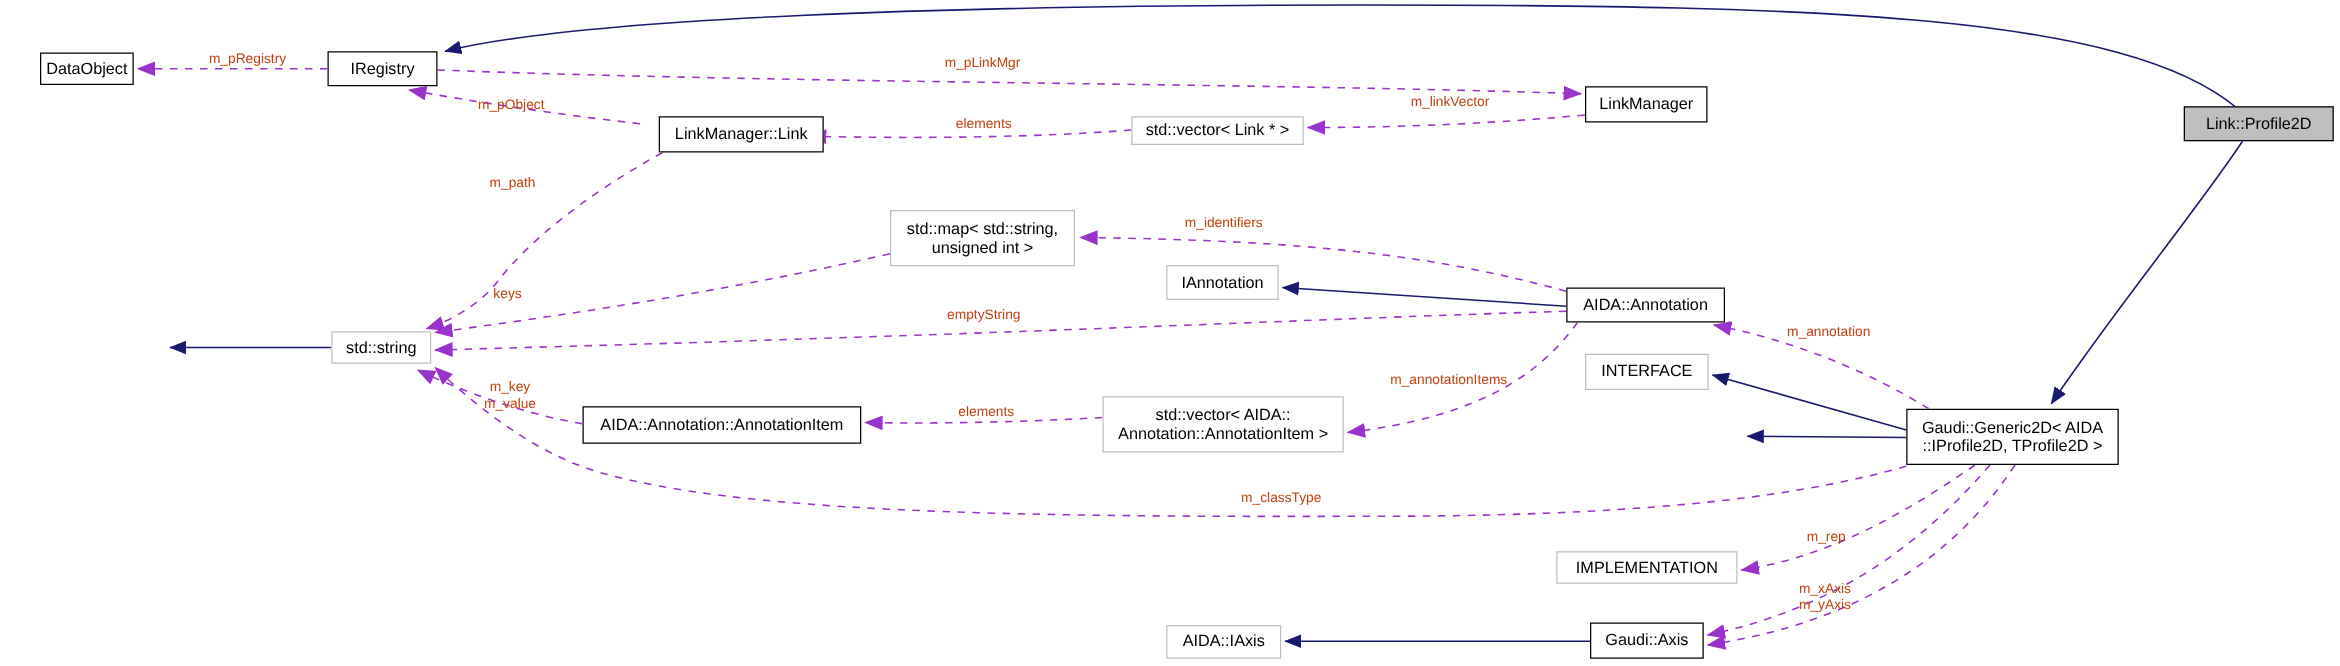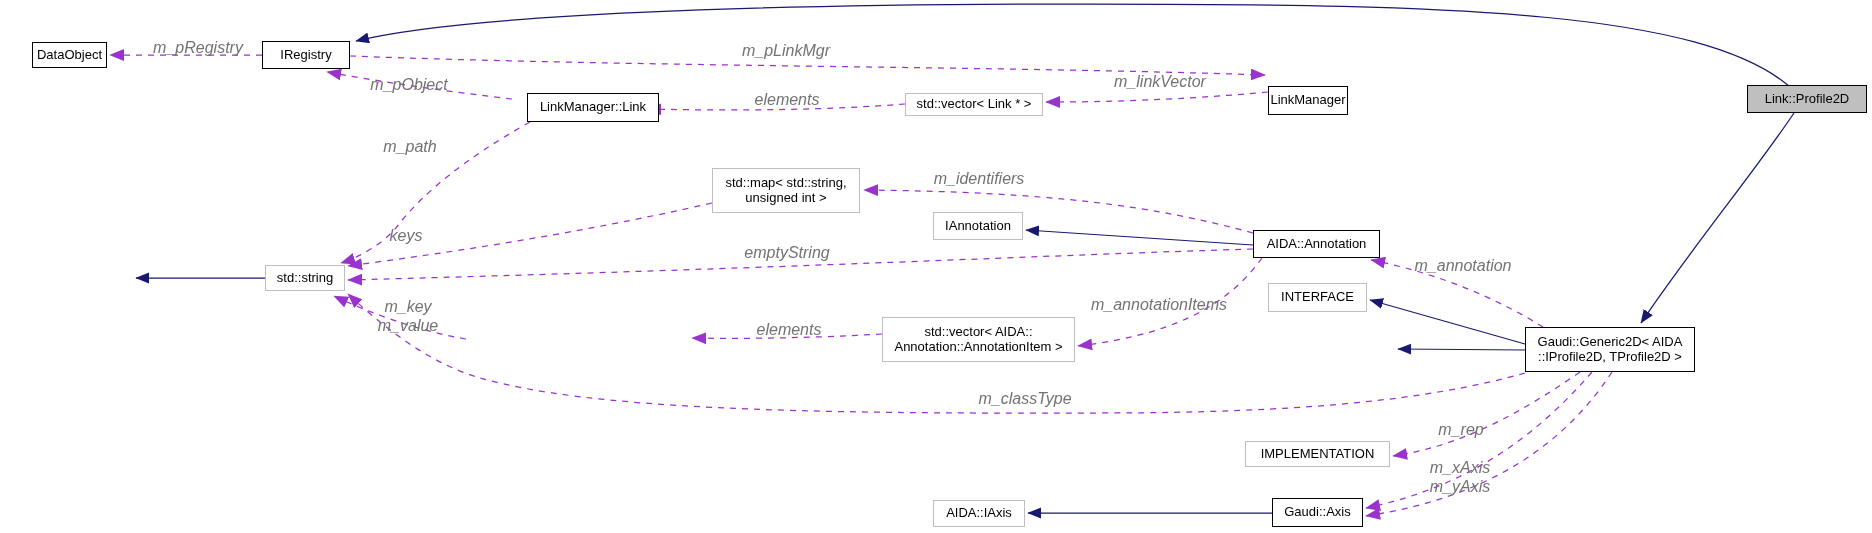--- a/index.html
+++ b/index.html
@@ -11,22 +11,22 @@
   .node{
     position:absolute;display:flex;align-items:center;justify-content:center;
     background:#ffffff;border:1px solid #000000;box-sizing:border-box;
     font-size:13px;line-height:1.12;color:#000000;text-align:center;
     white-space:pre-line;overflow:hidden;z-index:2;
   }
   .node.external{border-color:#bebebe;}
   .node.main{background:#bfbfbf;border:1.6px solid #000000;font-weight:400;}
   .edge-label{
     position:absolute;transform:translate(-50%,-50%);
-    font-size:16px;line-height:1.18;color:#737373;text-align:center;
-    white-space:pre;z-index:3;pointer-events:none;font-style:italic;
+    font-size:11px;line-height:1.18;color:#c2410c;text-align:center;
+    white-space:pre;z-index:3;pointer-events:none;
   }
 </style>
 </head>
 <body>
 
 <div id="canvas">
   <svg id="edge-layer" viewBox="0 0 1872 533" xmlns="http://www.w3.org/2000/svg">
     <defs>
       <marker id="arrow-inherit" viewBox="0 0 10 8" refX="9.5" refY="4" markerWidth="11" markerHeight="9" orient="auto">
         <path d="M0,0 L10,4 L0,8 z" fill="#191970"></path>
@@ -77,27 +77,28 @@
     <div class="edge-label" style="left: 789px; top: 330px;">elements</div>
     <div class="edge-label" style="left: 1159px; top: 305px;">m_annotationItems</div>
     <div class="edge-label" style="left: 980px; top: 399px; margin-left: 45px;">m_classType</div>
     <div class="edge-label" style="left: 1461px; top: 430px;">m_rep</div>
     <div class="edge-label" style="left: 1460px; top: 478px;">m_xAxis
 m_yAxis</div>
     <div class="node" style="left: 32px; top: 42px; width: 75px; height: 26px;">DataObject</div>
     <div class="node" style="left: 262px; top: 41px; width: 88px; height: 28px;">IRegistry</div>
     <div class="node" style="left: 512px; top: 93px; width: 132px; height: 29px; margin-left: 15px;">LinkManager::Link</div>
     <div class="node external" style="left: 905px; top: 93px; width: 138px; height: 23px;">std::vector&lt; Link * &gt;</div>
-    <div class="node" style="left: 1268px; top: 86px; width: 80px; height: 29px;">LinkManager</div>
+    <div class="node" style="left: 1268px; top: 69px; width: 98px; height: 29px;">LinkManager</div>
     <div class="node main" style="left: 1747px; top: 85px; width: 120px; height: 28px;">Link::Profile2D</div>
     <div class="node external" style="left: 712px; top: 168px; width: 148px; height: 45px;">std::map&lt; std::string,
 unsigned int &gt;</div>
     <div class="node external" style="left: 933px; top: 212px; width: 90px; height: 28px;">IAnnotation</div>
     <div class="node" style="left: 1253px; top: 230px; width: 127px; height: 28px;">AIDA::Annotation</div>
     <div class="node external" style="left: 265px; top: 265px; width: 80px; height: 26px;">std::string</div>
+    <div class="node" style="left: 466px; top: 325px; width: 223px; height: 30px;">AIDA::Annotation::AnnotationItem</div>
     <div class="node external" style="left: 882px; top: 317px; width: 193px; height: 45px;">std::vector&lt; AIDA::
 Annotation::AnnotationItem &gt;</div>
     <div class="node external" style="left: 1268px; top: 283px; width: 99px; height: 29px;">INTERFACE</div>
     <div class="node" style="left: 1525px; top: 327px; width: 170px; height: 45px;">Gaudi::Generic2D&lt; AIDA
 ::IProfile2D, TProfile2D &gt;</div>
     <div class="node external" style="left: 1245px; top: 441px; width: 145px; height: 26px;">IMPLEMENTATION</div>
     <div class="node external" style="left: 933px; top: 500px; width: 92px; height: 27px;">AIDA::IAxis</div>
     <div class="node" style="left: 1272px; top: 498px; width: 91px; height: 29px;">Gaudi::Axis</div>
   </div>
 

